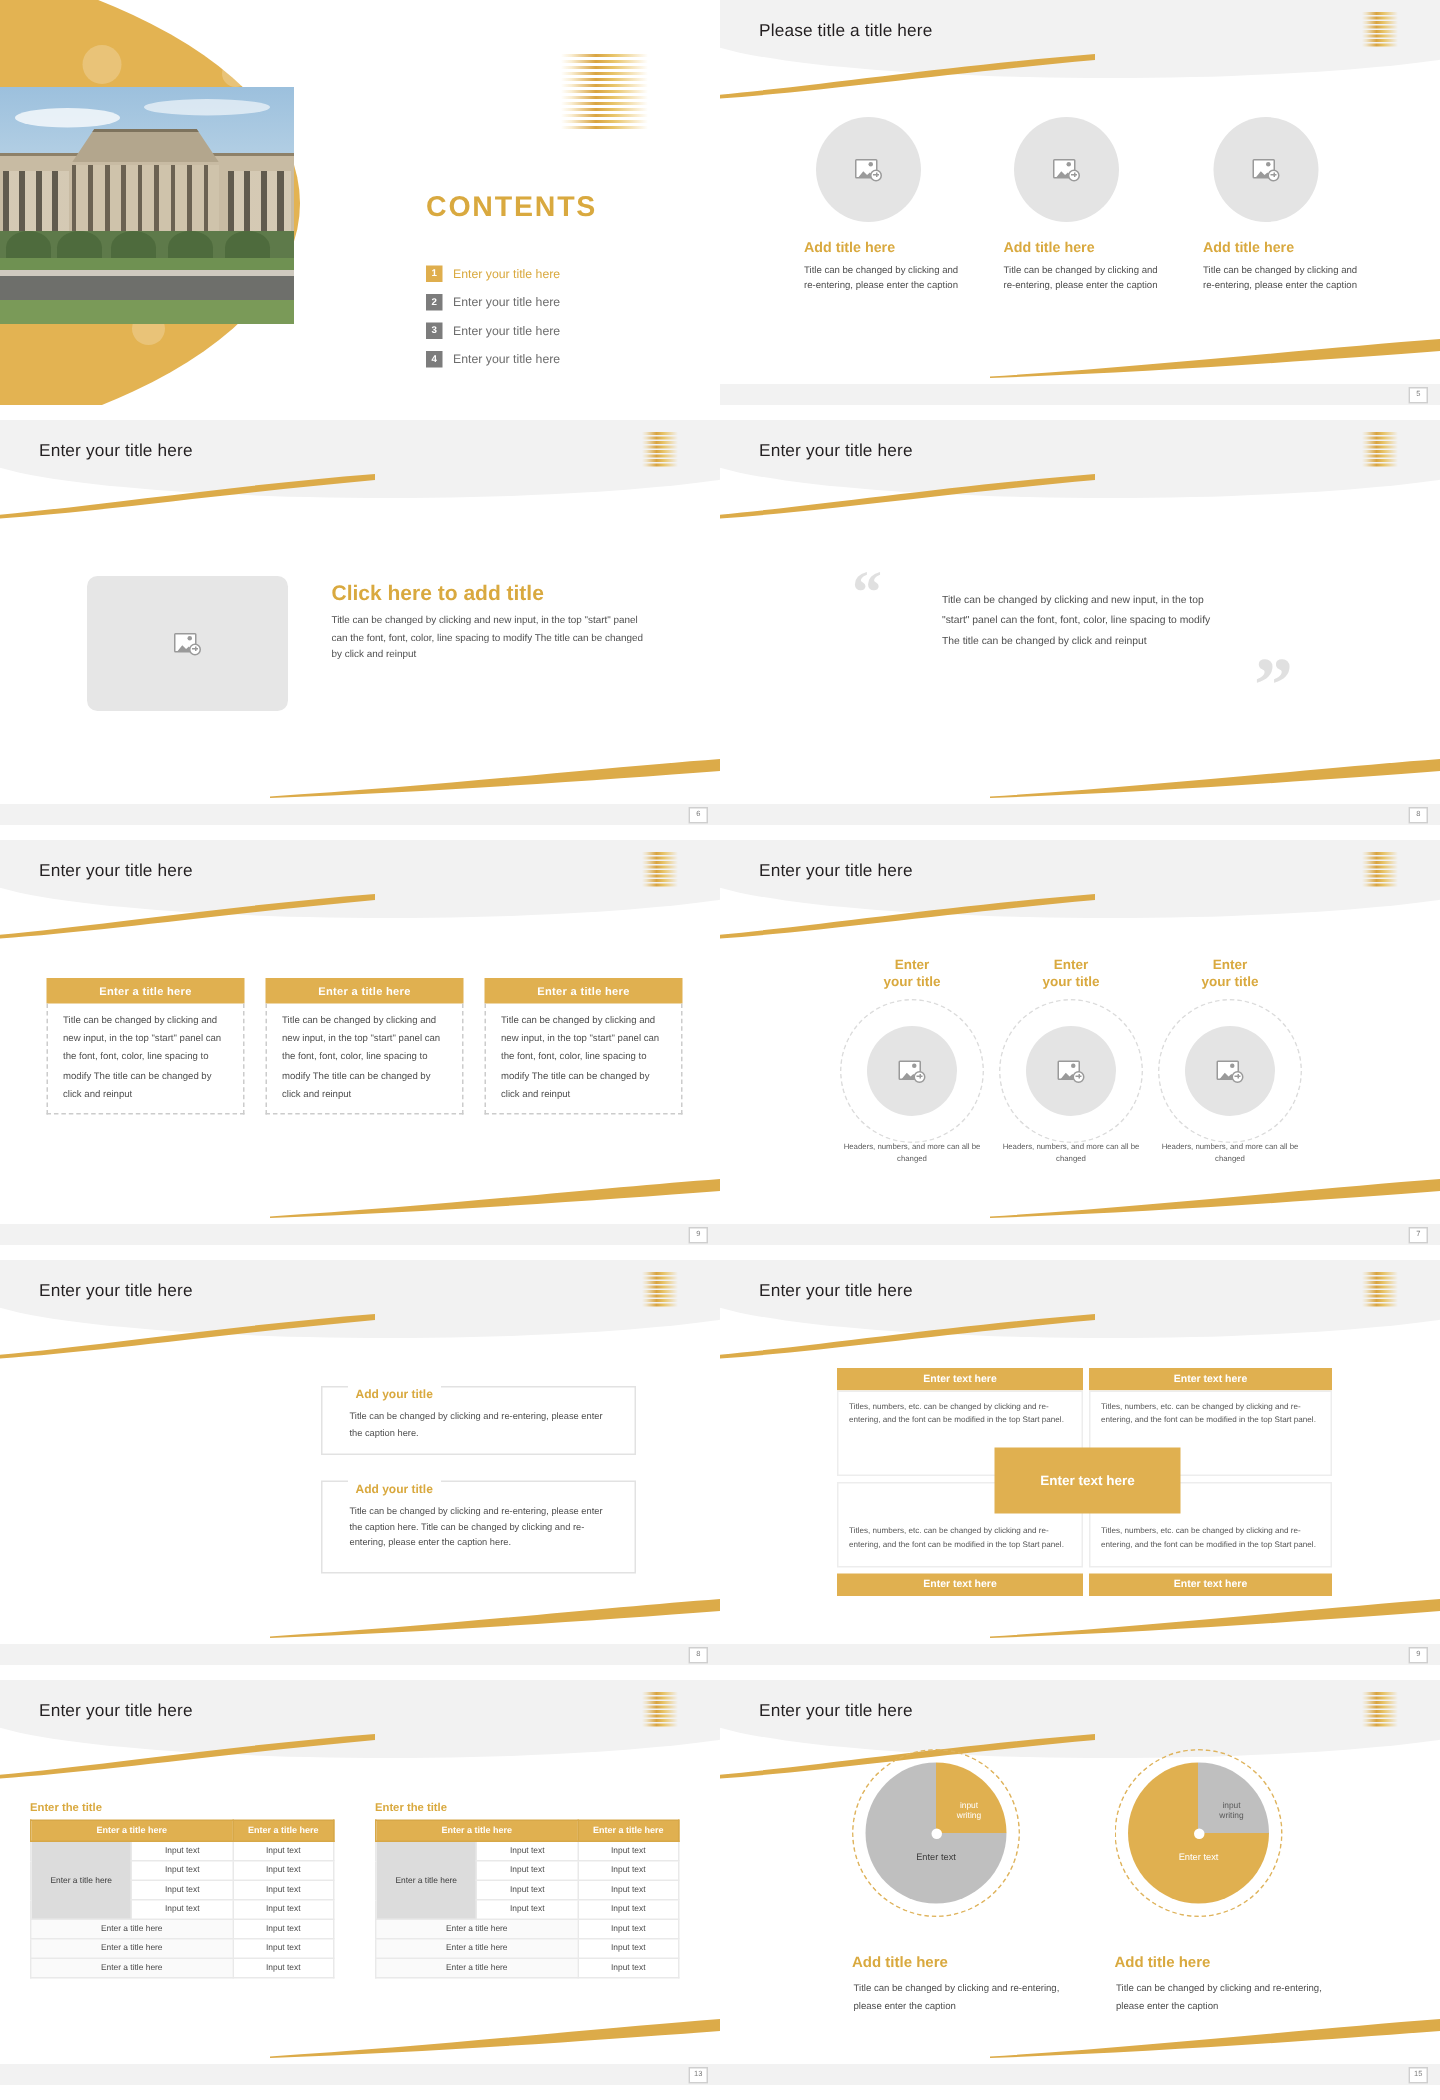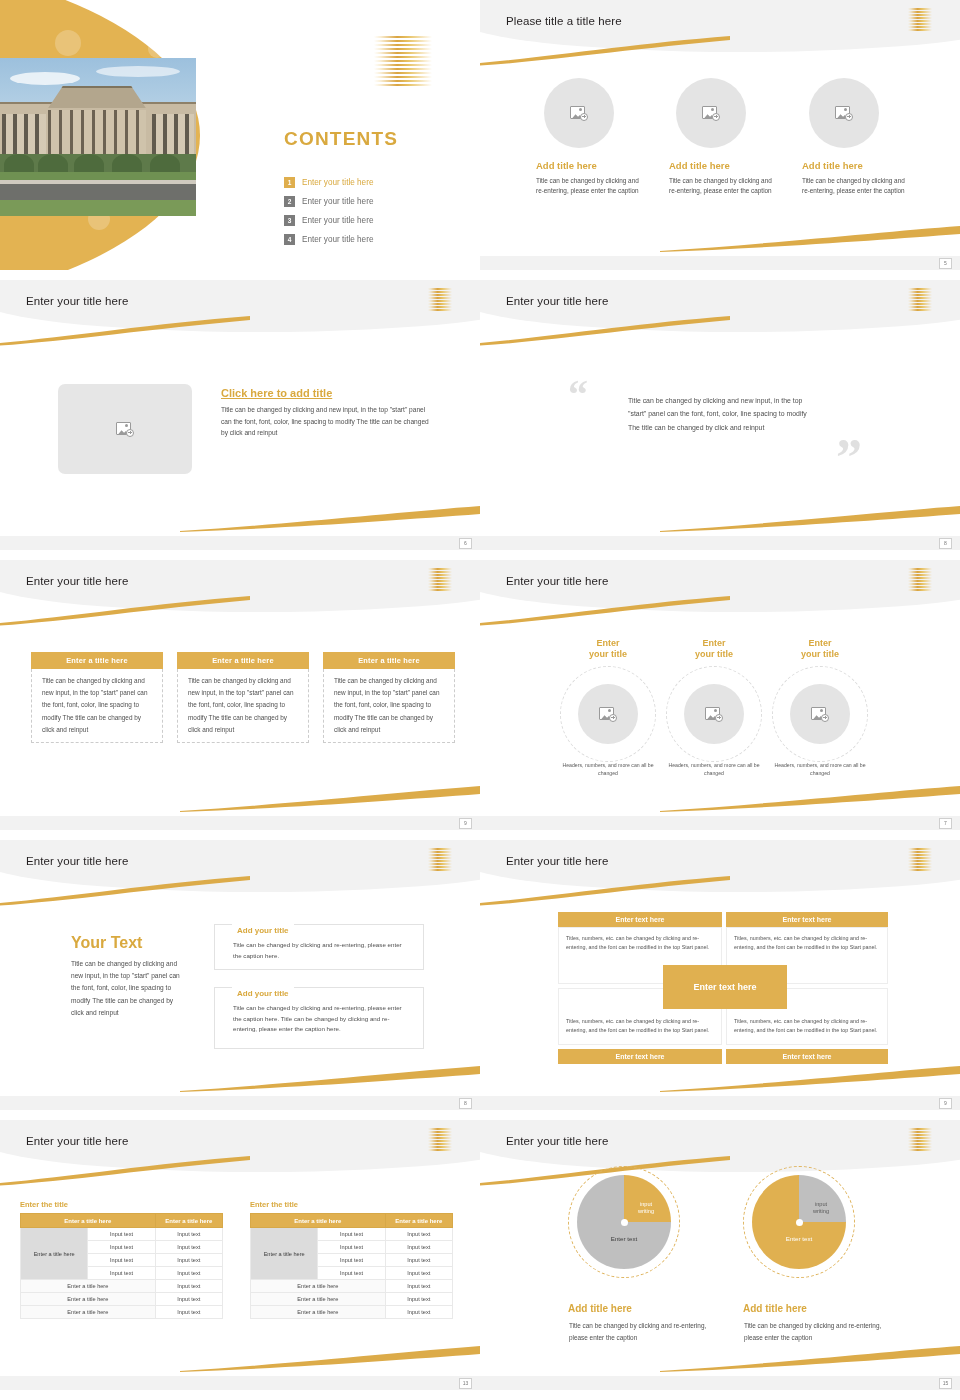--- a/index.html
+++ b/index.html
@@ -190,21 +190,21 @@
 
   .gold-h { color:#d9a93f; font-weight:bold; }
   .body-txt { color:#4f4f4f; line-height:1.55; }
 
   
   .s2-col { position:absolute; width:112px; }
   .s2-title { font-size:9.5px; margin-bottom:5px; }
   .s2-body { font-size:6.4px; }
 
   
-  .s3-title { font-size:11px;text-decoration:underline; }
+  .s3-title { font-size:14px; }
   .s3-body { font-size:6.6px; width:210px; margin-top:5px; line-height:1.75; }
 
   
   .qmark { color:#e0e0e0; font-size:40px; font-weight:bold; line-height:1;
            font-family:"Liberation Serif", serif; }
 
   
   .s5-card { position:absolute; width:132px; }
   .s5-head {
     background:#e0b050; color:#ffffff; font-size:7.4px; font-weight:bold;
@@ -625,24 +625,20 @@
       <div class="stripe" style="top:0"></div>
         <div class="stripe" style="top:3px"></div>
       <div class="stripe" style="top:6px"></div>
         <div class="stripe" style="top:9px"></div>
       <div class="stripe" style="top:12px"></div>
         <div class="stripe" style="top:15px"></div>
       <div class="stripe" style="top:18px"></div>
         <div class="stripe" style="top:21px"></div>
     </div>
 
-    <div style="position:absolute;left:71px;top:94px;">
-      <div class="s7-big">Your Text</div>
-      <div class="s7-left">Title can be changed by clicking and new input, in the top "start" panel can the font, font, color, line spacing to modify The title can be changed by click and reinput</div>
-    </div>
 
     <div class="s7-box" style="left:214px;top:84px;width:210px;height:46px;"></div>
     <div style="position:absolute;left:232px;top:79px;background:#ffffff;padding:0 5px;">
       <span class="s7-bt">Add your title</span>
     </div>
     <div class="s7-bb" style="position:absolute;left:233px;top:96px;width:178px;">Title can be changed by clicking and re-entering, please enter the caption here.</div>
 
     <div class="s7-box" style="left:214px;top:147px;width:210px;height:62px;"></div>
     <div style="position:absolute;left:232px;top:142px;background:#ffffff;padding:0 5px;">
       <span class="s7-bt">Add your title</span>

